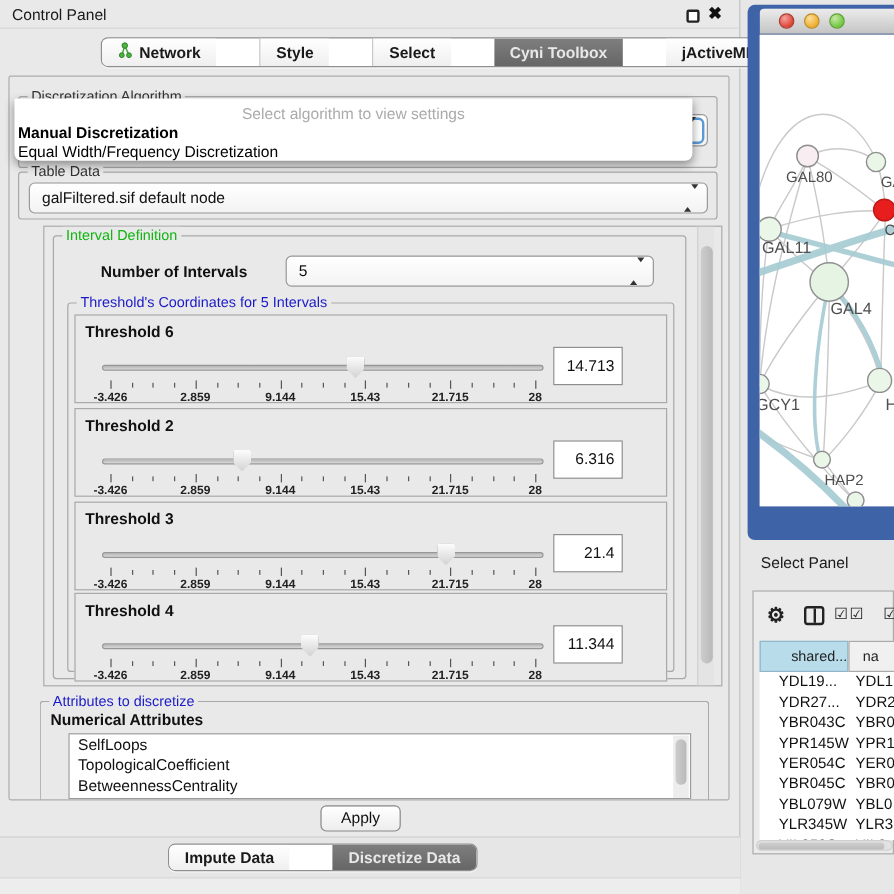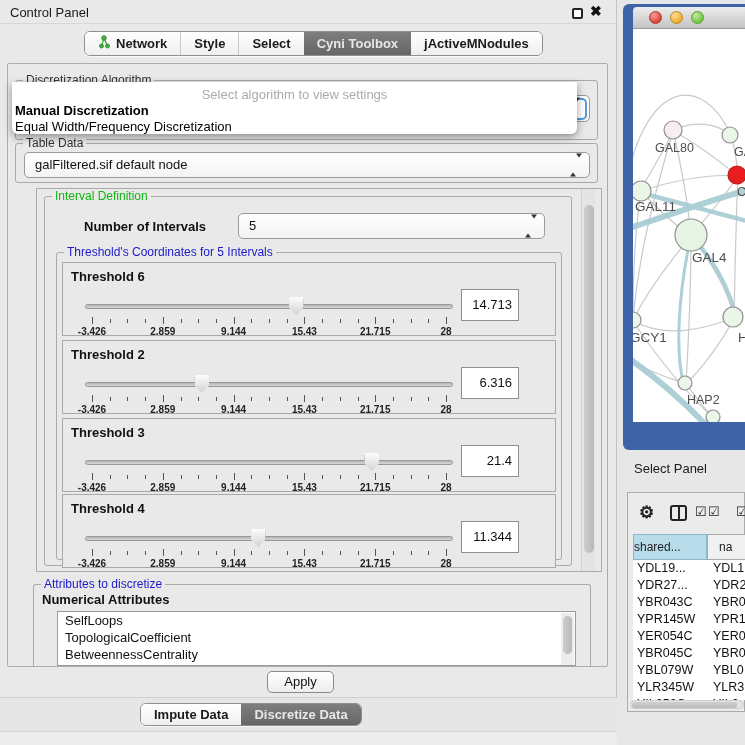--- a/index.html
+++ b/index.html
@@ -11,21 +11,21 @@
   .control-panel { position:absolute; left:0; top:0; width:617px; height:745px;
                    background:#E9E9E9; border-right:1px solid #C2C2C2; }
   .cp-title { position:absolute; left:10px; top:5px; font-size:13px; color:#1a1a1a; }
   .cp-titlebar-line { position:absolute; left:0; top:23px; width:617px; border-top:1px solid #D6D6D6; }
   .float-btn { position:absolute; left:572px; top:8px; width:11px; height:11px;
                border:2px solid #222; border-radius:2px; background:#fff; }
   .close-btn { position:absolute; left:590px; top:3px; font-size:14px; font-weight:bold; color:#111; }
 
   
   .seg-group { position:absolute; display:inline-flex; border:1px solid #8F8F8F; border-radius:6px;
-               overflow:hidden; background:#fff; height:25px; box-shadow:0 1px 0 rgba(255,255,255,.7); }
+               overflow:hidden; background:#fff; height:25px; box-shadow:0 1px 0 rgba(255,255,255,.7);gap:36px; }
   .seg { display:flex; align-items:center; padding:0 13px; font-size:13px; font-weight:bold; color:#1a1a1a;
          background:linear-gradient(#FFFFFF,#EFEFEF); border-left:1px solid #C9C9C9; white-space:nowrap; }
   .seg:first-child { border-left:none; }
   .seg.selected { background:linear-gradient(#7E7E7E,#666666); color:#E8E8E8; border-left:none; }
   .seg.selected + .seg { border-left:none; }
   .seg .tabicon { margin-right:5px; display:inline-block; }
 
   
   .outer-box { position:absolute; left:7px; top:63px; width:601px; height:604px;
                border:1px solid #ADADAD; border-radius:2px; background:#E9E9E9; }
@@ -127,28 +127,28 @@
   .tablepanel-title { position:absolute; left:634px; top:461px; font-size:13px; color:#1a1a1a; }
   .table-box { position:absolute; left:627px; top:492px; width:118px; height:220px;
                background:#EBEBEB; border:1px solid #ABABAB; }
   .tb-toolbar { position:absolute; left:0; top:0; width:100%; height:40px; }
   .gear { position:absolute; left:11px; top:9px; font-size:17px; color:#222; font-weight:bold; }
   .split-icon { position:absolute; left:42px; top:12px; width:17px; height:16px;
                 border:2px solid #222; border-radius:3px; }
   .split-icon:after { content:""; position:absolute; left:5.5px; top:0; width:2px; height:12px; background:#222; }
   .cbx { position:absolute; top:11px; font-size:13px; color:#222; }
   .tb-header { position:absolute; left:5px; top:41px; height:26px; display:flex; }
-  .tb-hcell { font-size:12px; color:#222; text-align:left; line-height:24px;
+  .tb-hcell { font-size:12px; color:#222; text-align:right; line-height:24px;
               border:1px solid #A9A9A9; }
   .tb-hcell.c1 { width:74px; background:var(--header_blue); border-color:#8FB7C9; }
   .tb-hcell.c2 { width:60px; background:#F0F0F0; text-align:left; padding-left:11px; }
   .tb-rows { position:absolute; left:5px; top:67px; width:113px; height:140px; background:#fff; overflow:hidden; }
   .tb-row { display:flex; height:17px; }
   .tb-cell { font-size:12.5px; color:#111; line-height:17px; }
-  .tb-cell.c1 { width:74px; padding-left:4px; }
+  .tb-cell.c1 { width:74px; padding-left:16px; }
   .tb-cell.c2 { width:39px; padding-left:6px; }
   .hsb-track { position:absolute; left:2px; top:207px; width:114px; height:9px; background:#E2E2E2;
                border:1px solid #CFCFCF; border-radius:5px; }
   .hsb-thumb { position:absolute; left:1px; top:0.5px; width:105px; height:6px;
                background:linear-gradient(#CFCFCF,#BABABA); border-radius:4px; }
 
   svg text { font-family:"Liberation Sans", sans-serif; }
 </style>
 </head>
 <body>

